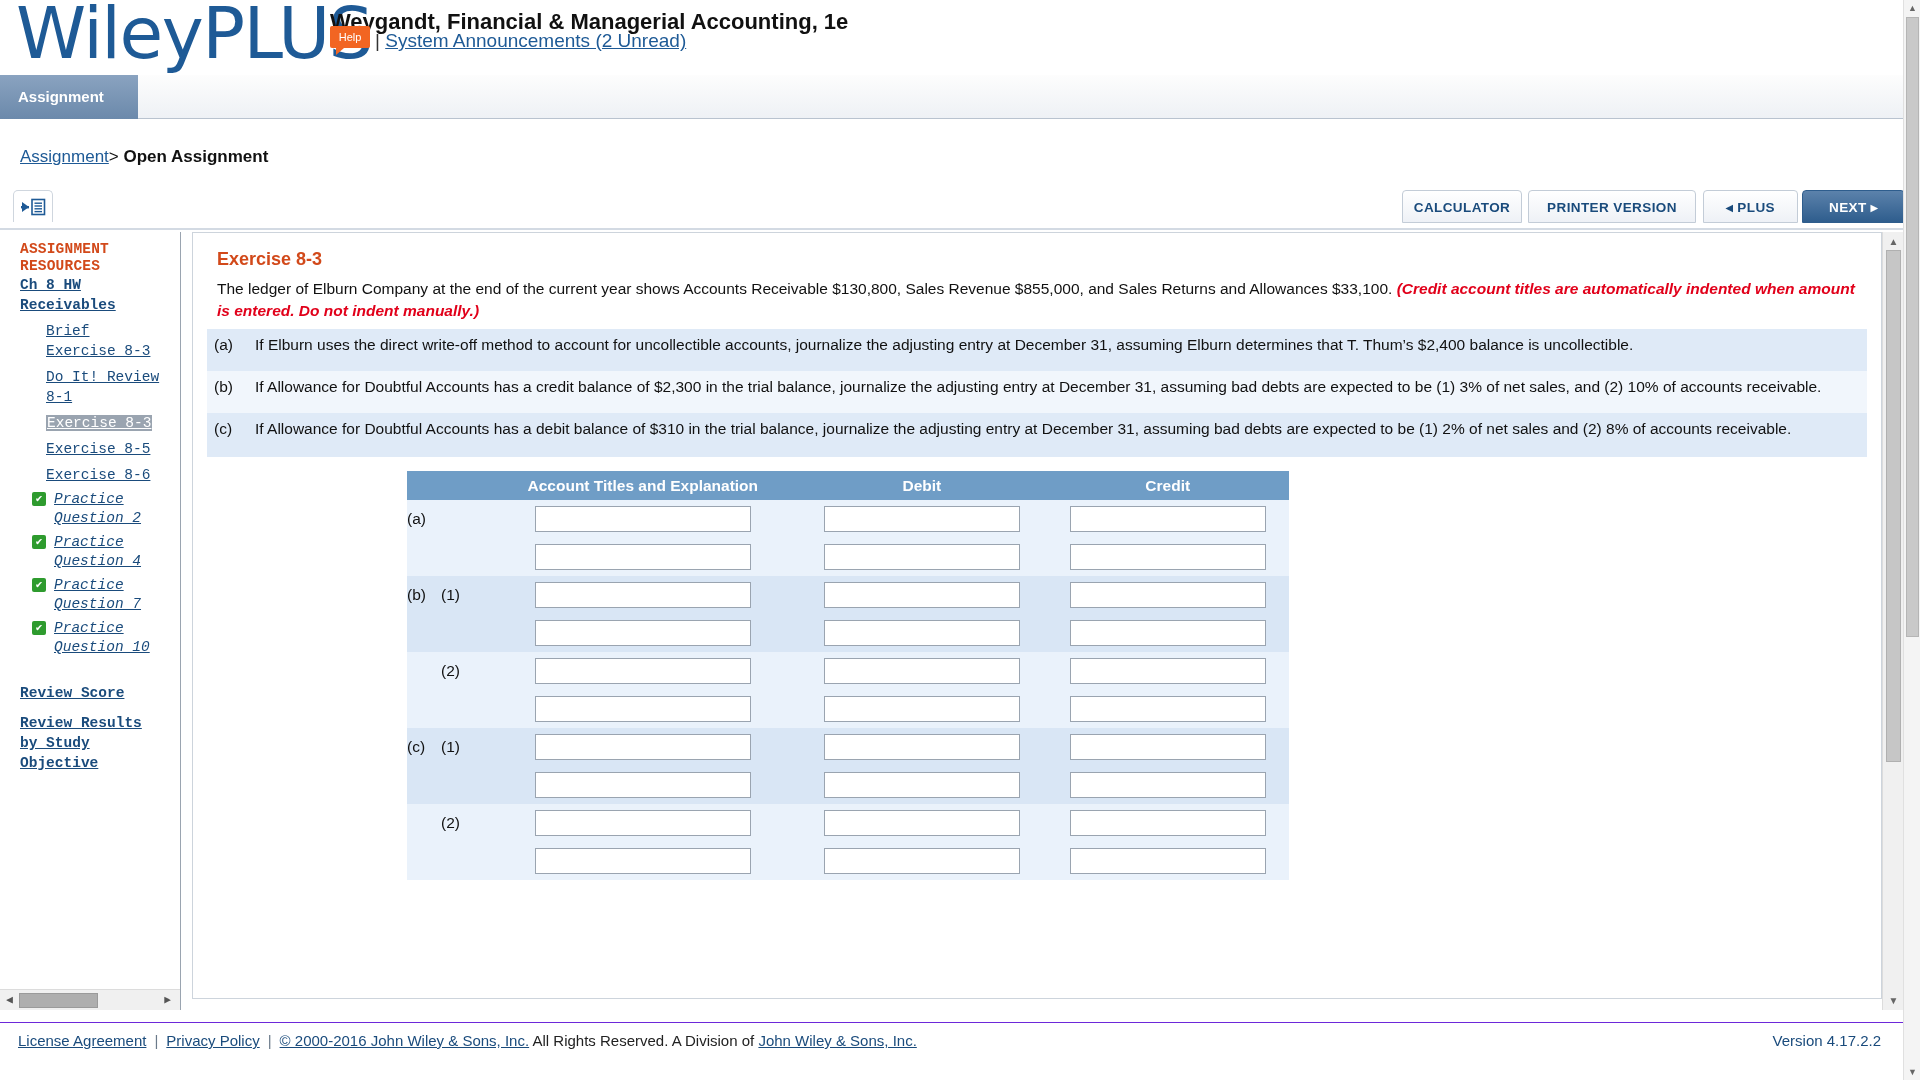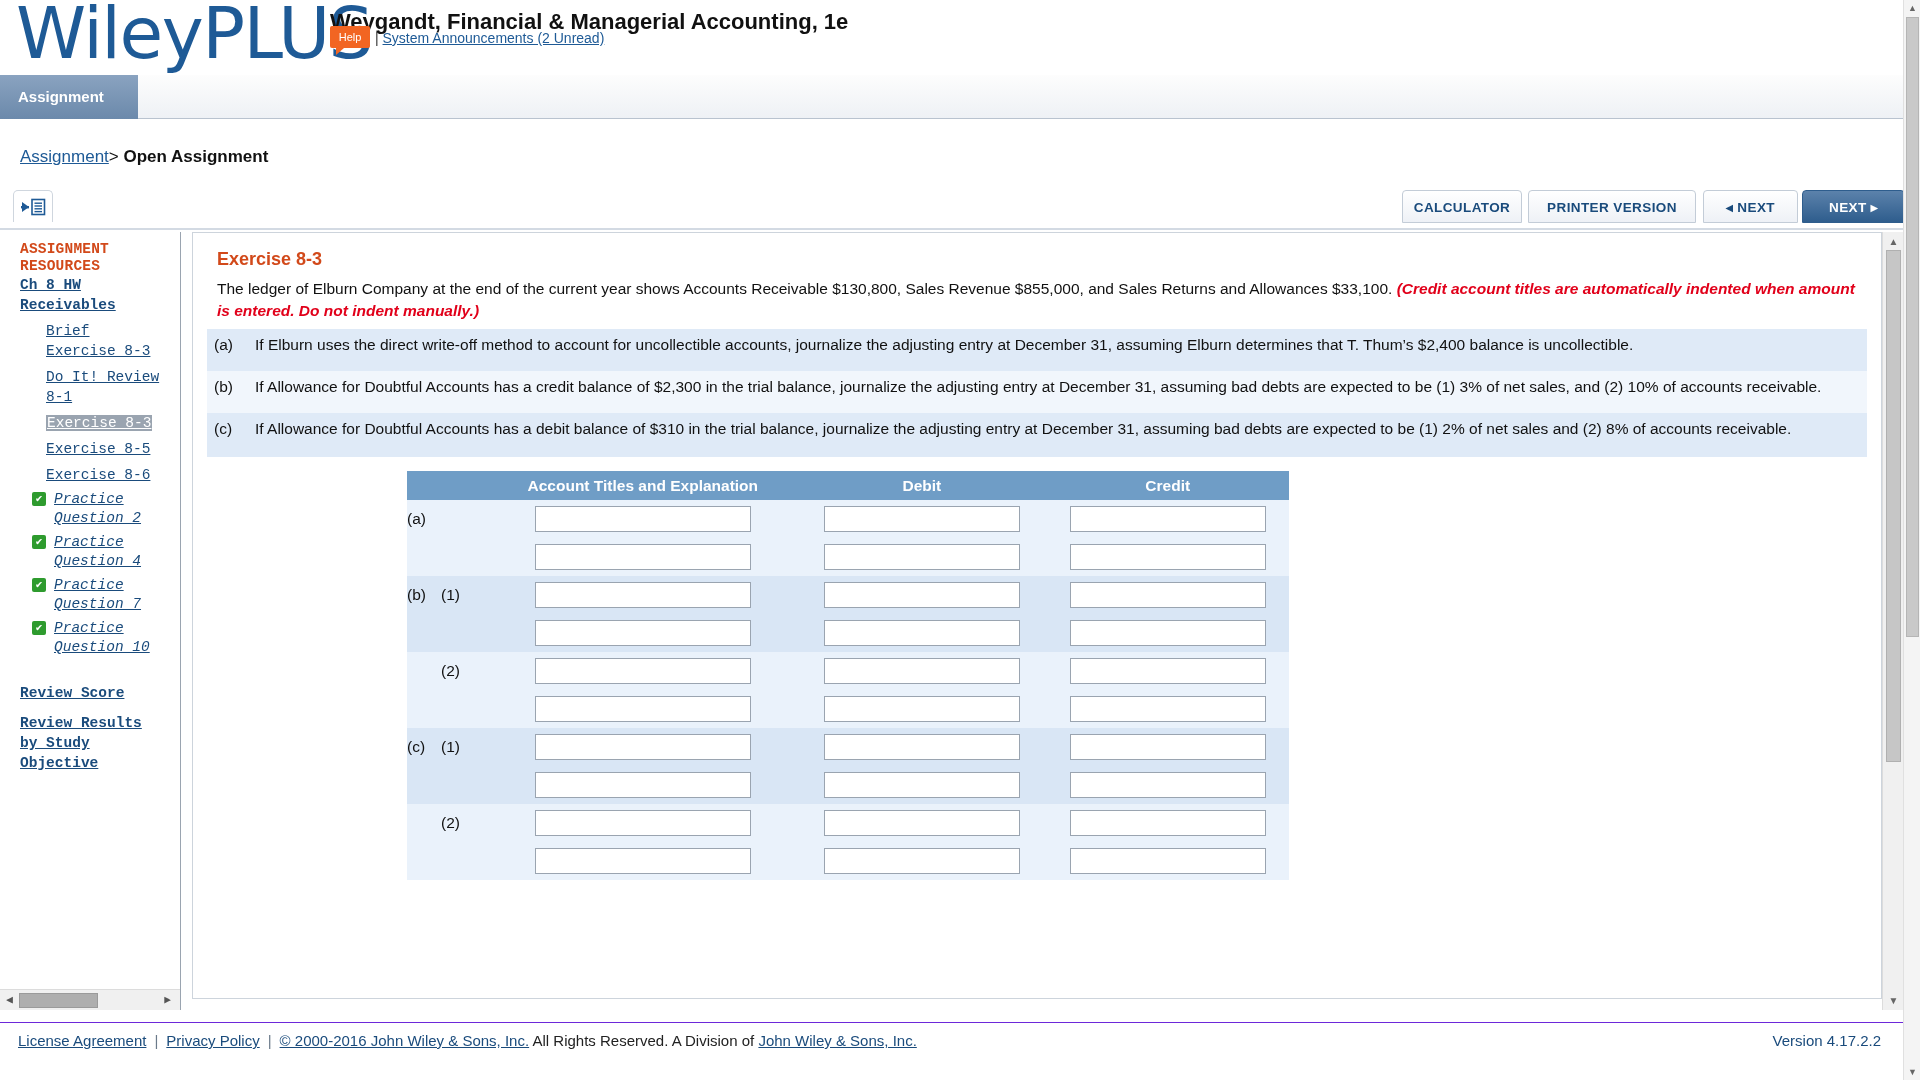--- a/index.html
+++ b/index.html
@@ -47,21 +47,21 @@
     text-align: center; line-height: 22px;
     border-radius: 2px;
   }
   #help-badge:after {
     content: ""; position: absolute; left: 6px; top: 22px;
     border-left: 8px solid #f26522;
     border-bottom: 7px solid transparent;
   }
   #announce-row {
     position: absolute; left: 375px; top: 30px;
-    font-size: 14px; color: #333;
+    font-size: 19px; color: #333;
     white-space: nowrap;
   }
   #announce-row a {
     color: #1e5a96; text-decoration: underline;
   }
 
   
   #tabbar {
     position: absolute; left: 0; top: 75px; width: 1920px; height: 44px;
     background: linear-gradient(#fdfdfd, #eef1f5);
@@ -359,21 +359,21 @@
       <rect x="12" y="1.5" width="12.5" height="15" fill="#ffffff" stroke="#1e5a96" stroke-width="1.6"></rect>
       <rect x="14.5" y="4.5" width="7.5" height="1.4" fill="#1e5a96"></rect>
       <rect x="14.5" y="7.3" width="7.5" height="1.4" fill="#1e5a96"></rect>
       <rect x="14.5" y="10.1" width="7.5" height="1.4" fill="#1e5a96"></rect>
       <rect x="14.5" y="12.9" width="7.5" height="1.4" fill="#1e5a96"></rect>
     </svg>
   </div>
 
   <div class="tb-btn" id="btn-calculator">CALCULATOR</div>
   <div class="tb-btn" id="btn-printer">PRINTER VERSION</div>
-  <div class="tb-btn" id="btn-back">◂ NEXT</div>
+  <div class="tb-btn" id="btn-back">◂ PLUS</div>
   <div class="tb-btn" id="btn-next">NEXT ▸</div>
 </div>
 
 <div id="sidebar">
   <div id="sidebar-inner">
     <div id="res-title">ASSIGNMENT RESOURCES</div>
     <div id="ch-link">
       <a href="#">Ch 8 HW Receivables</a>
     </div>
     <div id="res-list">

